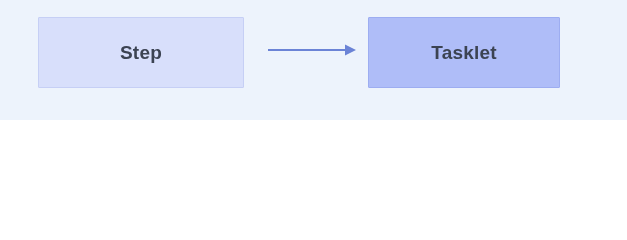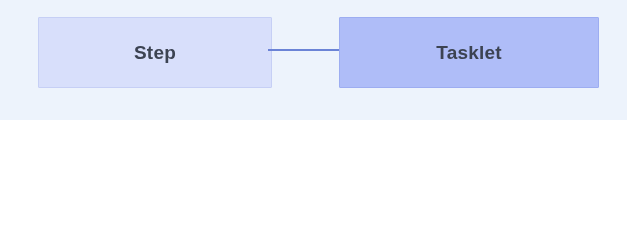--- a/index.html
+++ b/index.html
@@ -32,29 +32,29 @@
     font-size: 19px;
     font-weight: bold;
     letter-spacing: 0.2px;
     color: #3c4352;
     white-space: nowrap;
     line-height: 1;
   }
   #node-step {
     left: 38px;
     top: 17px;
-    width: 234px;
+    width: 206px;
     height: 71px;
     background: #d8dffb;
     border-color: #c6cff5;
   }
   #node-tasklet {
-    left: 339px;
+    left: 368px;
     top: 17px;
-    width: 260px;
+    width: 192px;
     height: 71px;
     background: #afbdf8;
     border-color: #9dadf1;
   }
   #edge-step-tasklet {
     position: absolute;
     left: 268px;
     top: 36px;
     width: 90px;
     height: 30px;

